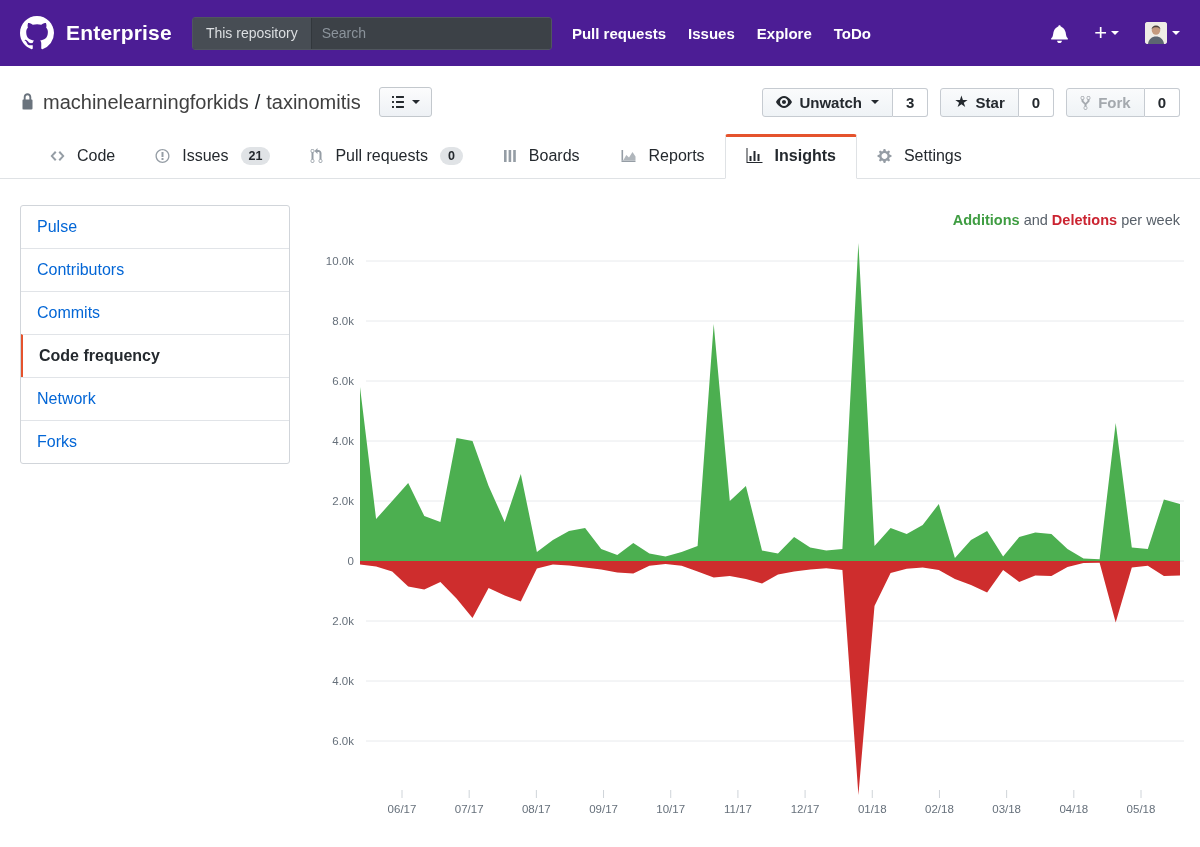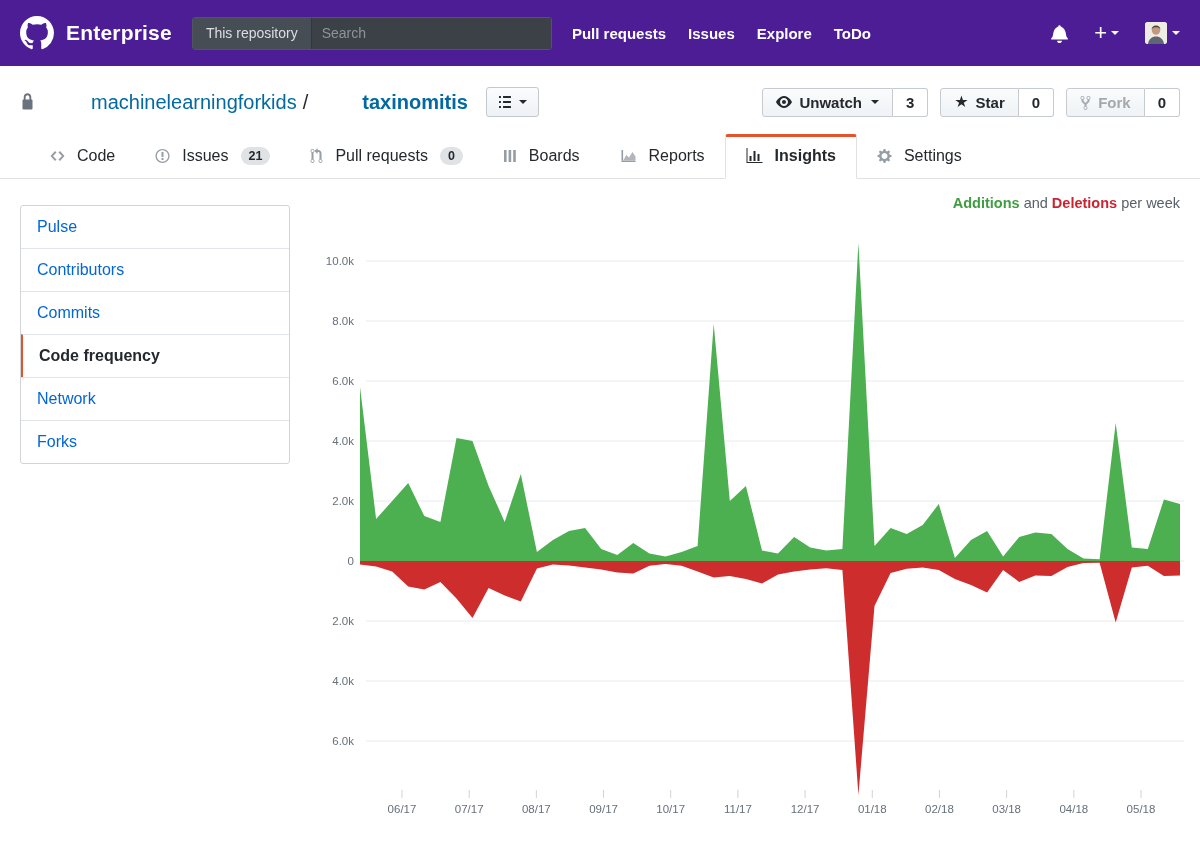--- a/index.html
+++ b/index.html
@@ -26,23 +26,23 @@
   .plus { color:#fff; font-size:22px; font-weight:400; line-height:1; display:flex; align-items:center; gap:4px; cursor:pointer; }
   .caret { width:0; height:0; border-left:4px solid transparent; border-right:4px solid transparent; border-top:4px solid currentColor; display:inline-block; }
   .avatarbtn { display:flex; align-items:center; gap:5px; color:#fff; cursor:pointer; }
   .avatar { width:22px; height:22px; border-radius:3px; background:#e9e4dc; overflow:hidden; }
 
   
   .repohead { display:flex; align-items:center; justify-content:space-between; padding:21px 20px 0 20px; }
   .repotitle { display:flex; align-items:center; font-size:20px; }
   .lock { display:flex; margin-right:8px; }
   .lock svg { fill:#6a737d; }
-  .repotitle a { color:#0369a1; text-decoration:none; cursor:pointer;margin-left:48px; }
+  .repotitle a { color:#404040; text-decoration:none; cursor:pointer; }
   .repotitle .sep { color:#24292e; margin:0 6px; }
-  .reponame { font-weight:700; }
+  .reponame { font-weight:400; }
   .listbtn { margin-left:18px; display:flex; align-items:center; gap:7px; padding:6px 11px;
              background:linear-gradient(-180deg,#fcfcfd,#eef1f5); border:1px solid #c3c8cd; border-radius:3px; cursor:pointer; }
   .listbtn svg { fill:#24292e; }
   .listbtn .caret { color:#24292e; }
   .actions { display:flex; gap:12px; }
   .btn-group { display:flex; }
   .btn { display:flex; align-items:center; gap:7px; padding:5px 13px; font-size:15px; font-weight:700;
          color:#24292e; background:linear-gradient(-180deg,#fafbfc,#eff3f6);
          border:1px solid #c6cbd1; border-radius:3px 0 0 3px; cursor:pointer; white-space:nowrap; }
   .btn svg { fill:#24292e; }
@@ -64,21 +64,21 @@
   .counter { background:#e0e3e6; border-radius:20px; padding:2px 8px; font-size:12.5px; font-weight:600; color:#24292e; }
 
   
   .content { position:relative; height:659px; }
   .menu { position:absolute; left:20px; top:26px; width:270px; border:1px solid #d1d5da; border-radius:3px; list-style:none; background:#fff; }
   .menu-item { display:block; padding:12px 16px; font-size:16px; color:#0366d6; border-top:1px solid #e1e4e8; cursor:pointer; }
   .menu-item:first-child { border-top:none; }
   .menu-item.active { font-weight:700; color:#24292e; border-left:2px solid var(--accent,#e5532d); }
 
   .chart-wrap { position:absolute; left:300px; top:12px; width:890px; height:640px; }
-  .legend { position:absolute; top:4px; right:10px; font-size:14.5px; color:#586069; }
+  .legend { position:absolute; top:21px; right:10px; font-size:14.5px; color:#586069; }
   .legend .add { font-weight:700; }
   .legend .del { font-weight:700; }
   #code-freq-chart { position:absolute; left:0; top:0; }
   #code-freq-chart text { font-family:"Liberation Sans","DejaVu Sans",sans-serif; font-size:11.5px; fill:#66707b; }
 </style>
 </head>
 <body>
 
 <div class="page">
 

